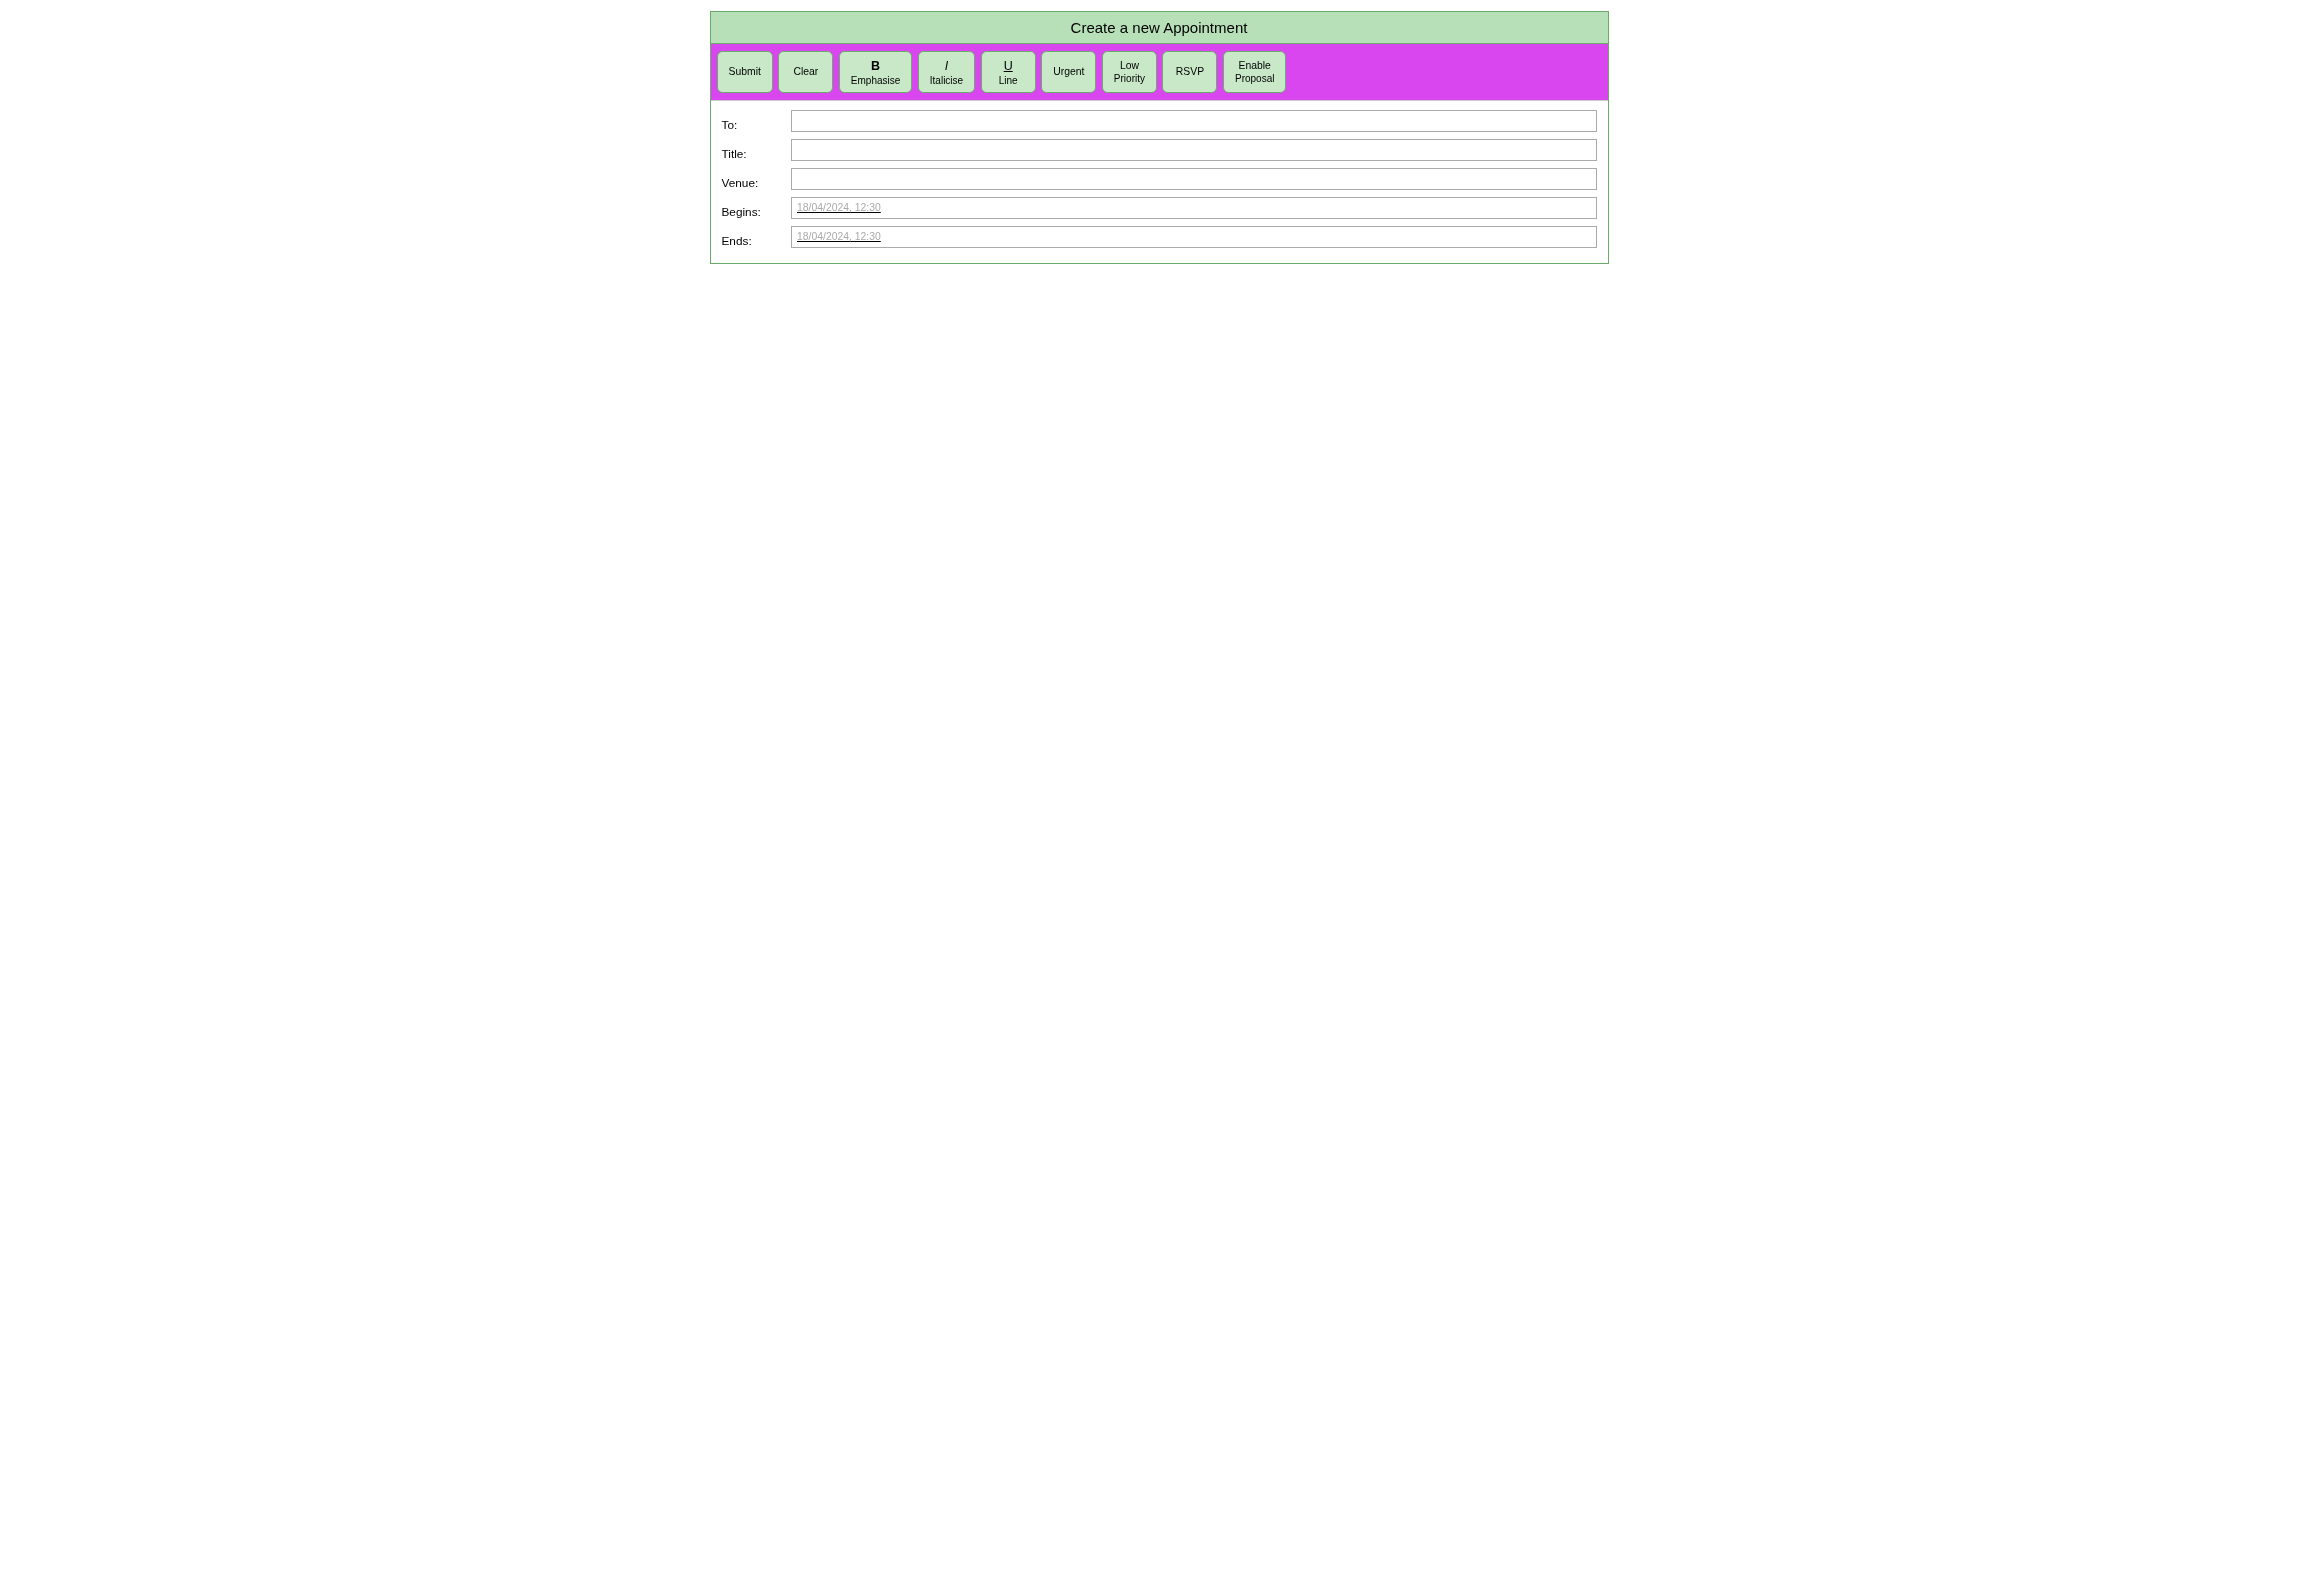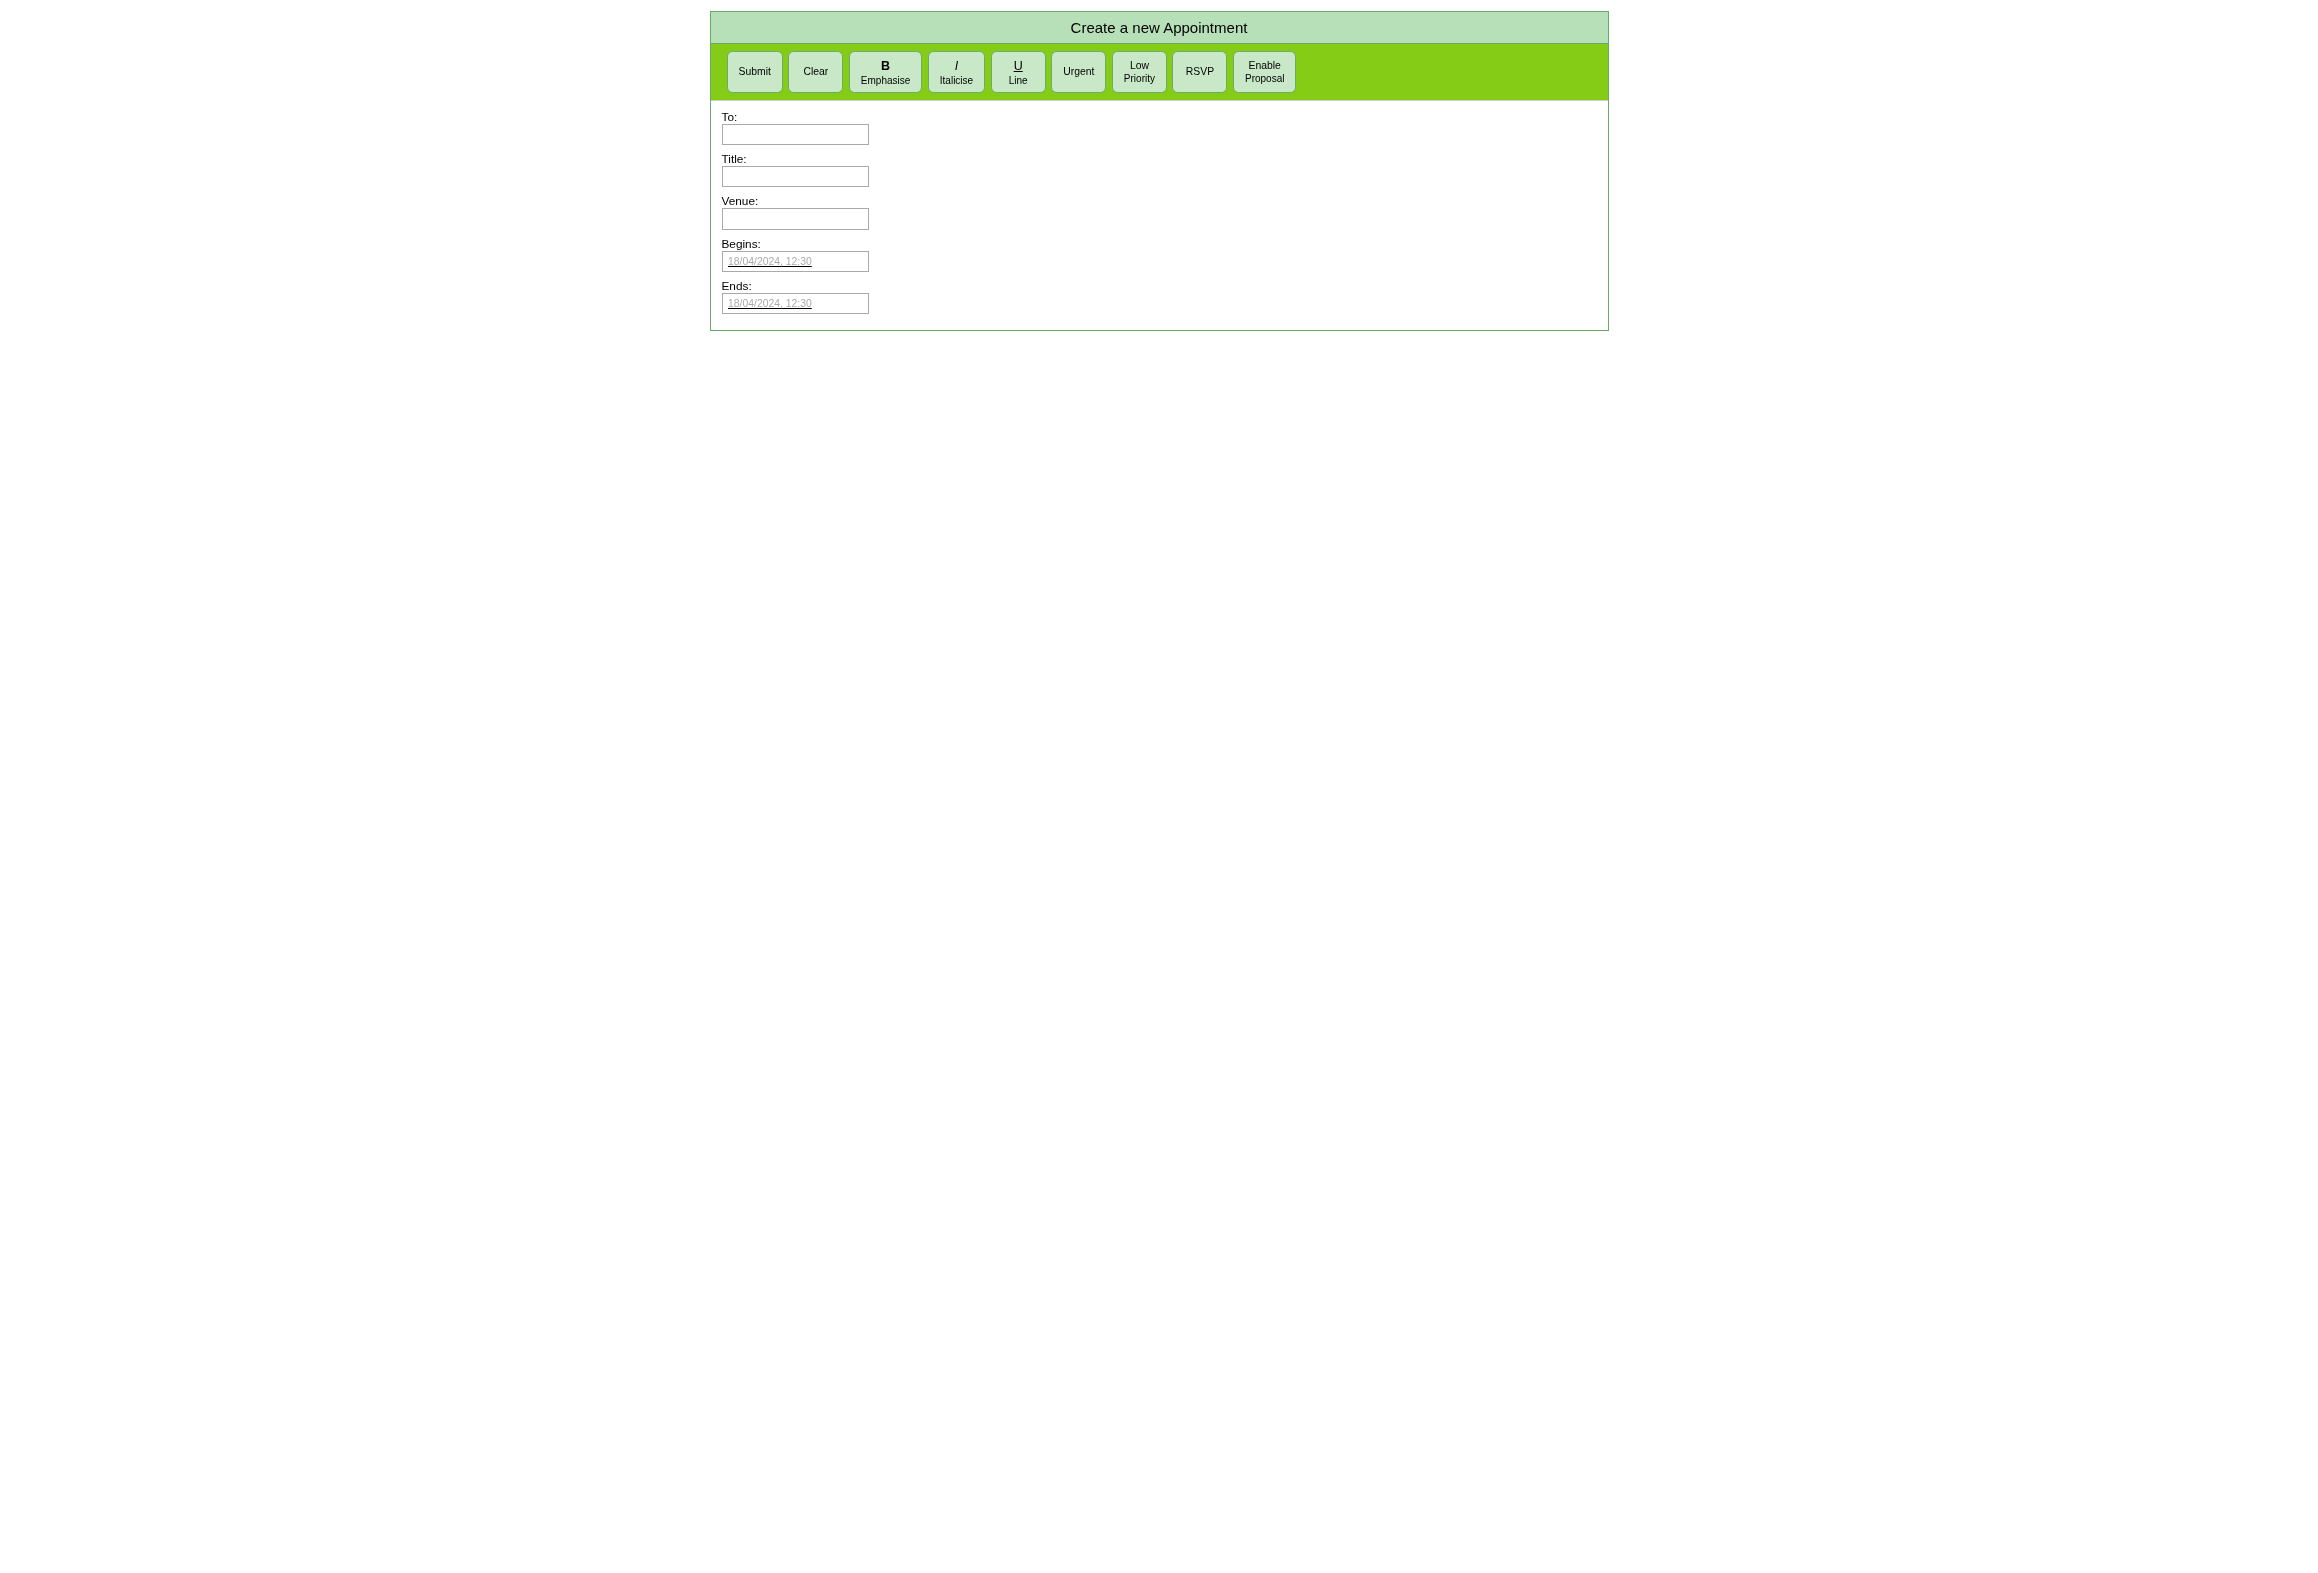--- a/index.html
+++ b/index.html
@@ -28,22 +28,22 @@
       text-align: center;
       padding: 7px 11px;
       font-size: 15px;
       font-weight: normal;
     }
 
     .toolbar {
       display: flex;
       flex-wrap: wrap;
       gap: 5.5px;
-      padding: 7px 16px;
-      background: #84cc16;
+      padding: 7px 6px;
+      background: #d946ef;
       border-bottom: 0.7px solid #ccc;
     }
 
     .toolbar-btn {
       background: #c8e8c8;
       border: 1.4px solid #6aaa6a;
       border-radius: 5.5px;
       padding: 5.5px 11px;
       font-size: 10.4px;
       cursor: pointer;
@@ -76,23 +76,22 @@
       text-decoration: underline;
       font-size: 12.5px;
     }
 
     .form-body {
       padding: 8.3px 11px;
     }
 
     .form-row {
       display: flex;
-      align-items: flex-start;
+      align-items: flex-end;
       margin-bottom: 7px;
-      flex-direction: column;
     }
 
     .form-label {
       min-width: 69px;
       font-size: 11.8px;
       font-weight: normal;
       color: #000;
       padding-right: 5.5px;
       text-align: left;
     }

